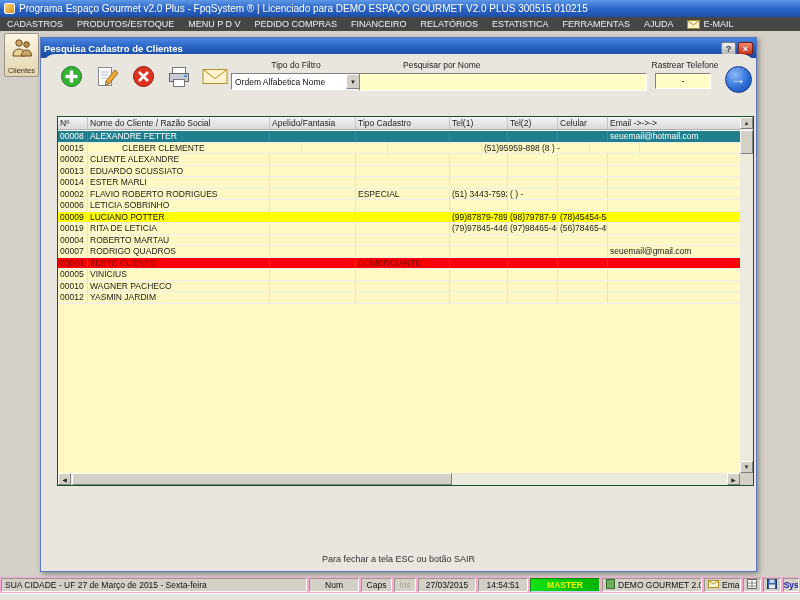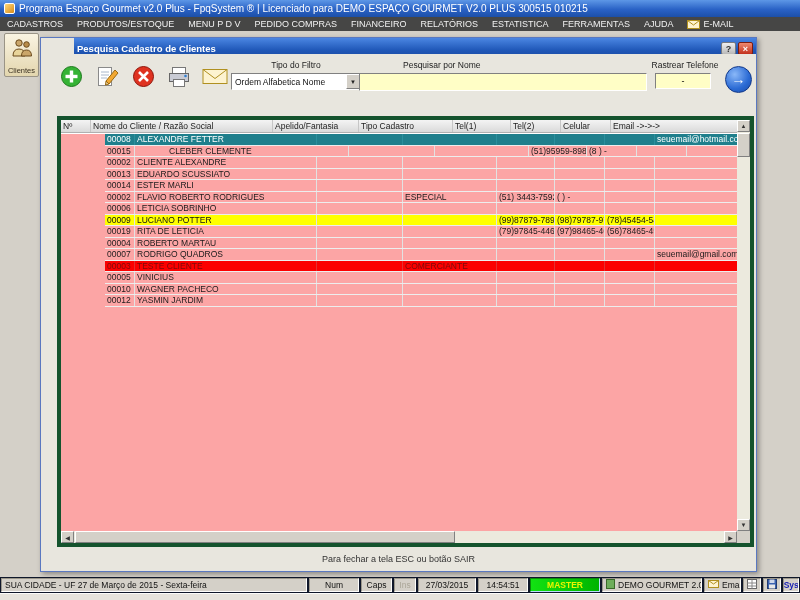--- a/index.html
+++ b/index.html
@@ -26,26 +26,26 @@
 
   
   .shortcut{position:absolute;left:4px;top:2px;width:35px;height:44px;border:1px solid #9a9486;border-radius:2px;
     background:linear-gradient(180deg,#faf4e2,#e3d6ae);display:flex;flex-direction:column;align-items:center;justify-content:space-between;padding:3px 0 1px;}
   .shortcut-label{font-size:7.5px;color:#3a3020;}
 
   
   .dialog{position:absolute;left:40px;top:6px;width:717px;height:535px;border:1px solid #5a78c0;background:#e8e6de;box-shadow:2px 2px 5px rgba(0,0,0,.35);}
   .dlg-titlebar{position:absolute;left:0;top:0;right:0;height:20px;
     background:linear-gradient(180deg,#4b86e2 0%,#2058b8 60%,#1a4aa2 100%);
-    display:flex;align-items:center;justify-content:space-between;padding:0 3px;color:#fff;font-size:9.5px;font-weight:bold;margin-left:33px;}
+    display:flex;align-items:center;justify-content:space-between;padding:0 3px;color:#fff;font-size:9.5px;font-weight:bold;}
   .dlg-btns{display:flex;gap:2px;}
   .dlg-help,.dlg-close{width:15px;height:13px;border-radius:2px;font-size:9px;line-height:12px;text-align:center;font-weight:bold;}
   .dlg-help{background:linear-gradient(#efefef,#b9b9b9);border:1px solid #77797f;color:#333;}
   .dlg-close{background:linear-gradient(#ef8a70,#c2301c);border:1px solid #7c1c10;color:#fff;}
-  .dlg-body{position:absolute;left:0;top:16px;right:0;bottom:0;background:#e8e6de;}
+  .dlg-body{position:absolute;left:0;top:16px;right:0;bottom:0;background:#e8e6de;border-radius:15px;}
 
   
   .toolbar{position:absolute;left:0;top:2px;width:100%;height:52px;}
   .tool-btns{position:absolute;left:16px;top:8px;display:flex;gap:8px;align-items:center;}
   .tool-btn{width:28px;height:26px;display:flex;align-items:center;justify-content:center;cursor:pointer;}
   .grp-label{display:block;text-align:center;font-size:8.5px;color:#222;margin-bottom:3px;white-space:nowrap;}
   .filter-group{position:absolute;left:190px;top:4px;width:130px;}
   .dropdown{height:17px;background:#fff;border:1px solid;border-color:#808080 #fff #fff #808080;display:flex;align-items:center;}
   .dropdown-text{flex:1;font-size:8.5px;padding:0 3px;white-space:nowrap;overflow:hidden;}
   .dropdown-arrow{width:14px;height:15px;background:#d4d0c8;border:1px solid;border-color:#fff #808080 #808080 #fff;
@@ -54,25 +54,25 @@
   .search-group .grp-label{text-align:left;padding-left:44px;}
   .ipt{width:100%;height:18px;background:#fffec6;border:1px solid;border-color:#808080 #fff #fff #808080;
     font-family:inherit;font-size:9px;padding:0 3px;outline:none;}
   .phone-group{position:absolute;left:608px;top:4px;width:72px;}
   .phone-group .ipt{width:56px;height:16px;margin-left:6px;text-align:center;}
   .go-btn{position:absolute;left:684px;top:10px;width:27px;height:27px;border-radius:50%;
     background:radial-gradient(circle at 35% 30%,#8ab8f8,#2a6ad4 60%,#1a4ba6);border:1px solid #12388a;
     color:#fff;font-size:14px;line-height:25px;text-align:center;font-weight:bold;cursor:pointer;}
 
   
-  .grid{position:absolute;left:16px;top:62px;width:697px;height:431px;border:4px solid #14532d;background:#fff;}
+  .grid{position:absolute;left:16px;top:62px;width:697px;height:370px;border:1px solid #14532d;background:#fff;}
   .grid-header{position:absolute;left:0;top:0;width:684px;height:13px;display:flex;
     background:linear-gradient(#f4f4f4,#dadada);border-bottom:1px solid #b0b0b0;font-size:8.5px;color:#222;}
   .grid-hcell{border-right:1px solid #c6c6c6;padding:0 2px;line-height:12px;white-space:nowrap;overflow:hidden;flex:0 0 auto;}
-  .grid-body{position:absolute;left:0;top:14px;width:684px;bottom:12px;background:#fca5a5;overflow:hidden;padding-left:44px;}
+  .grid-body{position:absolute;left:0;top:14px;width:684px;bottom:12px;background:#fef9c3;overflow:hidden;}
   .grid-row{display:flex;height:11.5px;border-bottom:1px solid #ededed;font-size:8.5px;line-height:10.5px;color:#1a1a1a;}
   .grid-cell{border-right:1px solid #e2e2e2;padding:0 2px;white-space:nowrap;overflow:hidden;flex:0 0 auto;}
   .hl-selected{background:#1f7f8c;color:#fff;}
   .hl-selected .grid-cell{border-right-color:#2a8f9c;}
   .hl-yellow{background:#ffff00;color:#111;}
   .hl-red{background:#fb0000;color:#7a0c0c;}
   .hl-red .grid-cell{border-right-color:#e23030;}
 
   
   .vscroll{position:absolute;right:0;top:0;width:13px;bottom:12px;background:#eceade;}
@@ -83,21 +83,21 @@
   .vs-down{left:0;bottom:0;width:13px;height:12px;}
   .vs-thumb{position:absolute;left:0;top:13px;width:13px;height:24px;background:#d4d0c8;border:1px solid;border-color:#fff #808080 #808080 #fff;}
   .hs-left{left:0;top:0;width:13px;height:12px;}
   .hs-right{right:0;top:0;width:13px;height:12px;}
   .hs-thumb{position:absolute;left:14px;top:0;width:380px;height:12px;background:#d4d0c8;border:1px solid;border-color:#fff #808080 #808080 #fff;}
   .sc-corner{position:absolute;right:0;bottom:0;width:13px;height:12px;background:#d4d0c8;}
 
   .dlg-footer{position:absolute;left:0;right:0;top:500px;text-align:center;font-size:9px;color:#333;}
 
   
-  .statusbar{position:absolute;left:0;top:577px;width:800px;height:16px;background:#0f172a;
+  .statusbar{position:absolute;left:0;top:577px;width:800px;height:16px;background:#f9a8d4;
     display:flex;gap:2px;align-items:stretch;padding:1px;font-size:8.5px;}
   .sb-seg{border:1px solid;border-color:#9a968a #fdfdfb #fdfdfb #9a968a;background:#d4d0c8;
     display:flex;align-items:center;padding:0 3px;white-space:nowrap;overflow:hidden;}
   .sb-loc{width:306px;}
   .sb-key{width:50px;justify-content:center;}
   .sb-caps{width:31px;}
   .sb-ins{width:22px;color:#aba698;}
   .sb-date{width:58px;justify-content:center;}
   .sb-time{width:50px;justify-content:center;}
   .sb-user{width:70px;justify-content:center;background:linear-gradient(90deg,#12e212,#00b400);

